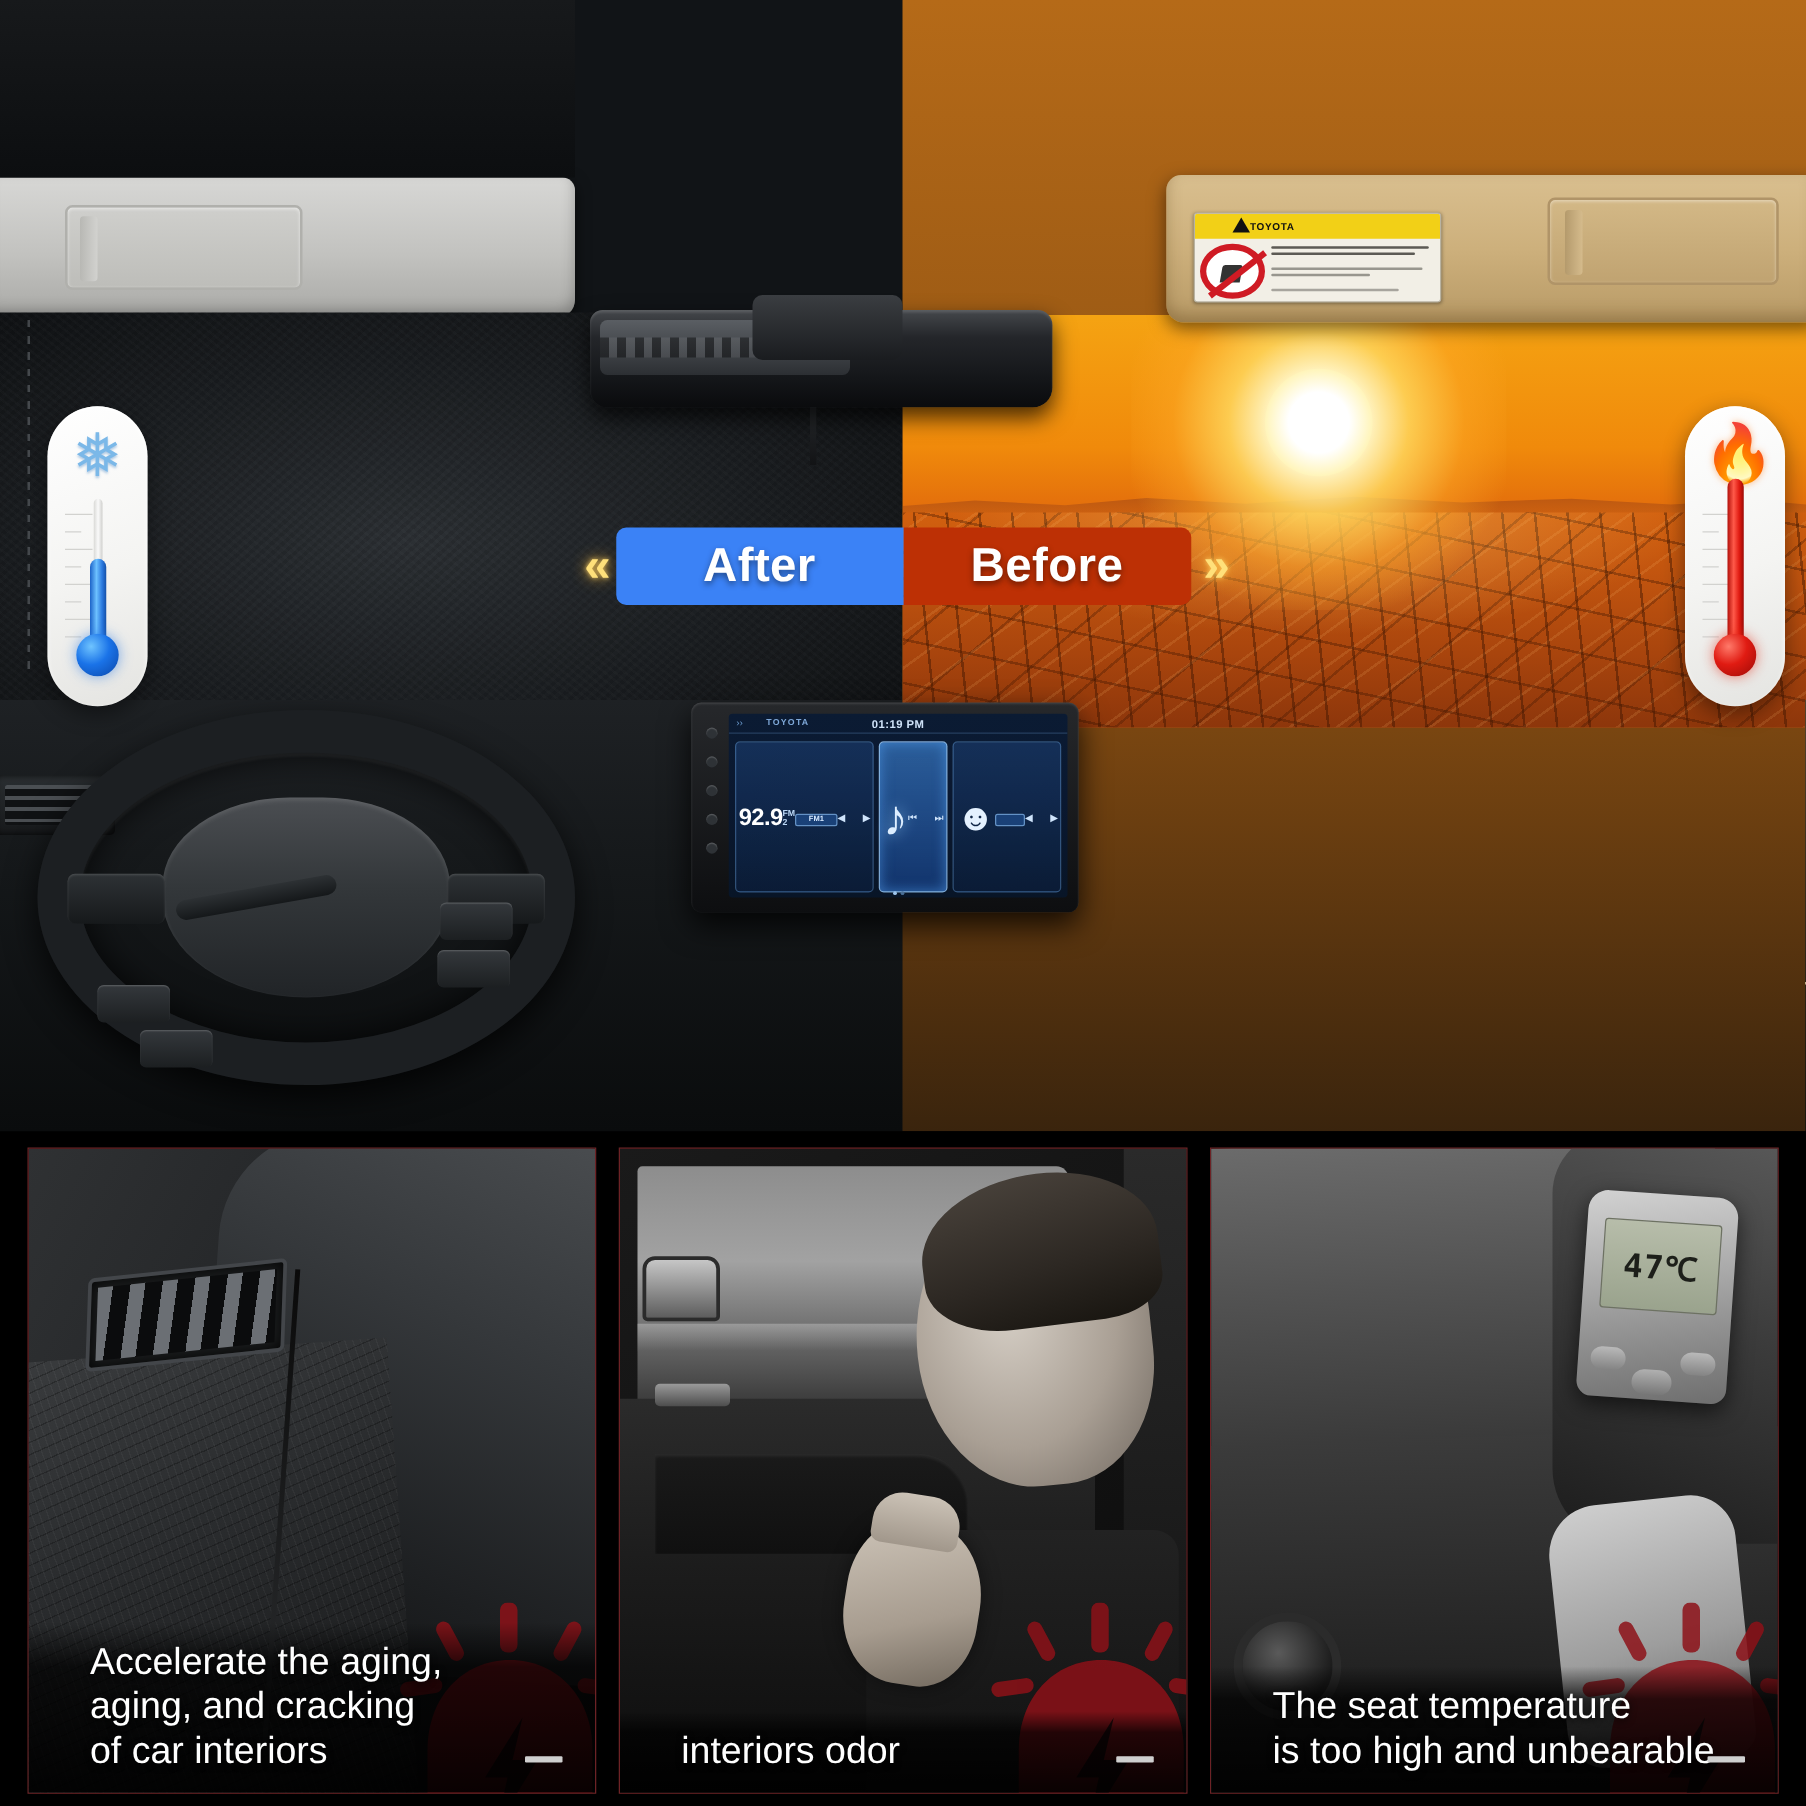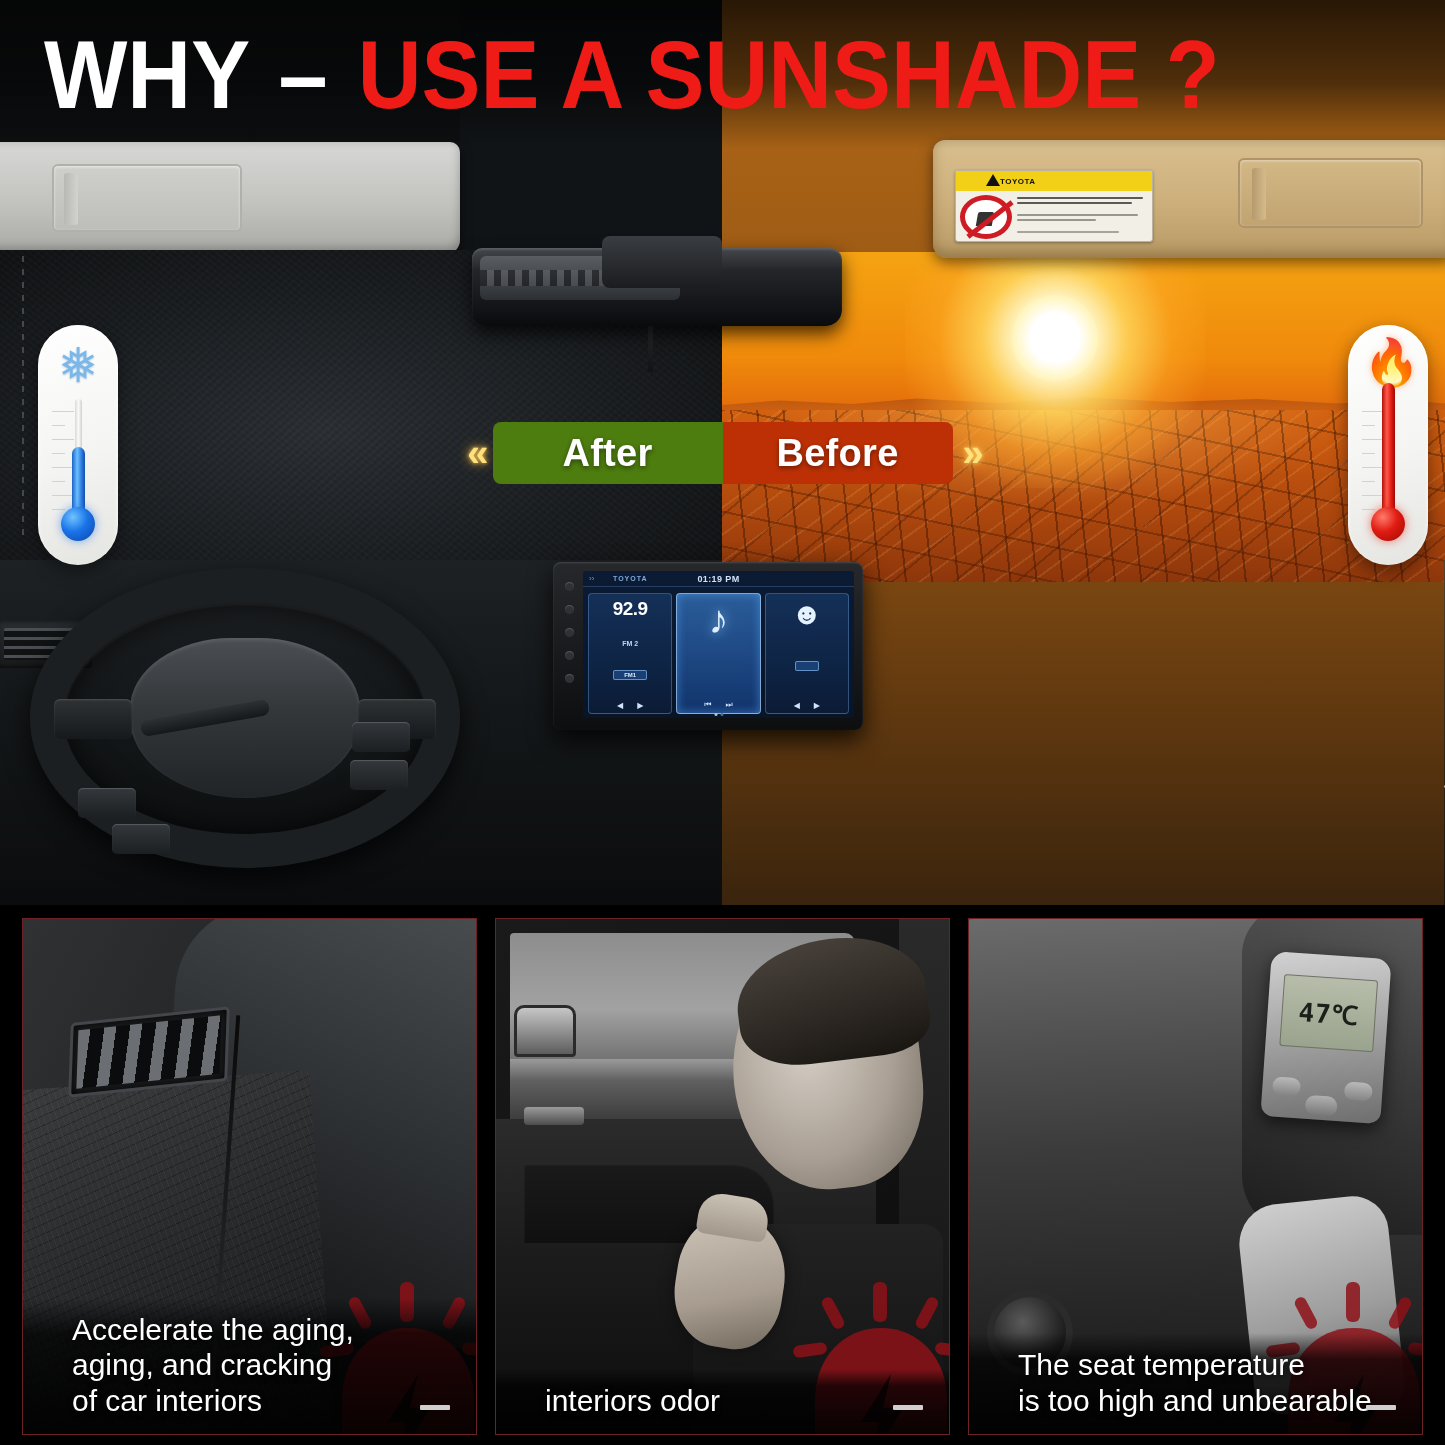--- a/index.html
+++ b/index.html
@@ -333,21 +333,21 @@
   }
   .scr .statusbar .clock { color:#cfe2f8; font-size:9px; font-weight:700; letter-spacing:.4px; }
   .scr .statusbar .brand {
     position:absolute; left:30px; color:#7fa8d8; font-size:7px; font-weight:700; letter-spacing:1px;
   }
   .scr .statusbar .bt { position:absolute; left:6px; color:#6d9ed2; font-size:8px; }
   .scr .tiles { display:flex; gap:4px; padding:6px 5px 4px; height:calc(100% - 16px); }
   .scr .tile {
     flex:1; border:1px solid rgba(120,180,240,.35); border-radius:4px;
     background:linear-gradient(180deg, rgba(40,90,160,.35), rgba(16,40,80,.35));
-    display:flex; flex-direction:column; align-items:center; justify-content:space-between;
+    display:flex; flex-direction:row; align-items:center; justify-content:space-between;
     padding:5px 2px 3px; position:relative;
   }
   .scr .tile.active {
     background:linear-gradient(180deg, rgba(70,150,240,.55), rgba(30,90,190,.45));
     box-shadow:0 0 10px rgba(90,170,255,.55) inset;
     border-color:rgba(170,215,255,.7);
   }
   .scr .freq { color:#fff; font-size:19px; font-weight:700; line-height:1; letter-spacing:-.5px; }
   .scr .band { color:#bcd8f6; font-size:7px; font-weight:700; margin-top:1px; }
   .scr .chip {
@@ -373,21 +373,21 @@
     font-size:38px; font-weight:700; letter-spacing:-6px; line-height:1;
     color:#ffe07a; text-shadow:0 0 12px rgba(255,190,60,.95), 0 0 4px rgba(255,220,120,.9);
     padding:0 10px;
   }
   .badge {
     height:62px; display:flex; align-items:center; justify-content:center;
     color:#fff; font-size:38px; font-weight:700; letter-spacing:.3px;
     text-shadow:0 2px 5px rgba(0,0,0,.45);
     padding:0 32px; min-width:230px;
   }
-  .badge-after  { background:#4d7c0f; border-radius:8px 0 0 8px; }
+  .badge-after  { background:#3b82f6; border-radius:8px 0 0 8px; }
   .badge-before { background:#bd3005; border-radius:0 8px 8px 0; }
 
   
   .titlebar {
     position:absolute; left:0; top:0; width:100%; height:150px; z-index:12;
     display:flex; align-items:center; padding-left:44px;
     background:linear-gradient(180deg, rgba(0,0,0,.78) 0%, rgba(0,0,0,.55) 55%, rgba(0,0,0,0) 100%);
   }
   .title {
     font-family:"Liberation Sans Narrow","Liberation Sans", sans-serif;
@@ -764,27 +764,20 @@
     </div>
 
     <div class="badges">
       <span class="chev">«</span>
       <div class="badge badge-after">After</div>
       <div class="badge badge-before">Before</div>
       <span class="chev">»</span>
     </div>
   </div>
 
-  <div class="titlebar">
-    <h1 class="title">
-      <span class="w">WHY</span>
-      <span class="d">–</span>
-      <span class="r">USE A SUNSHADE ?</span>
-    </h1>
-  </div>
 
 
   <div class="panels">
 
     <div class="panel p1">
       <div class="photo">
         <div class="seatback"></div>
         <div class="dashtop"></div>
         <div class="vent3"></div>
         <div class="crackline"></div>

